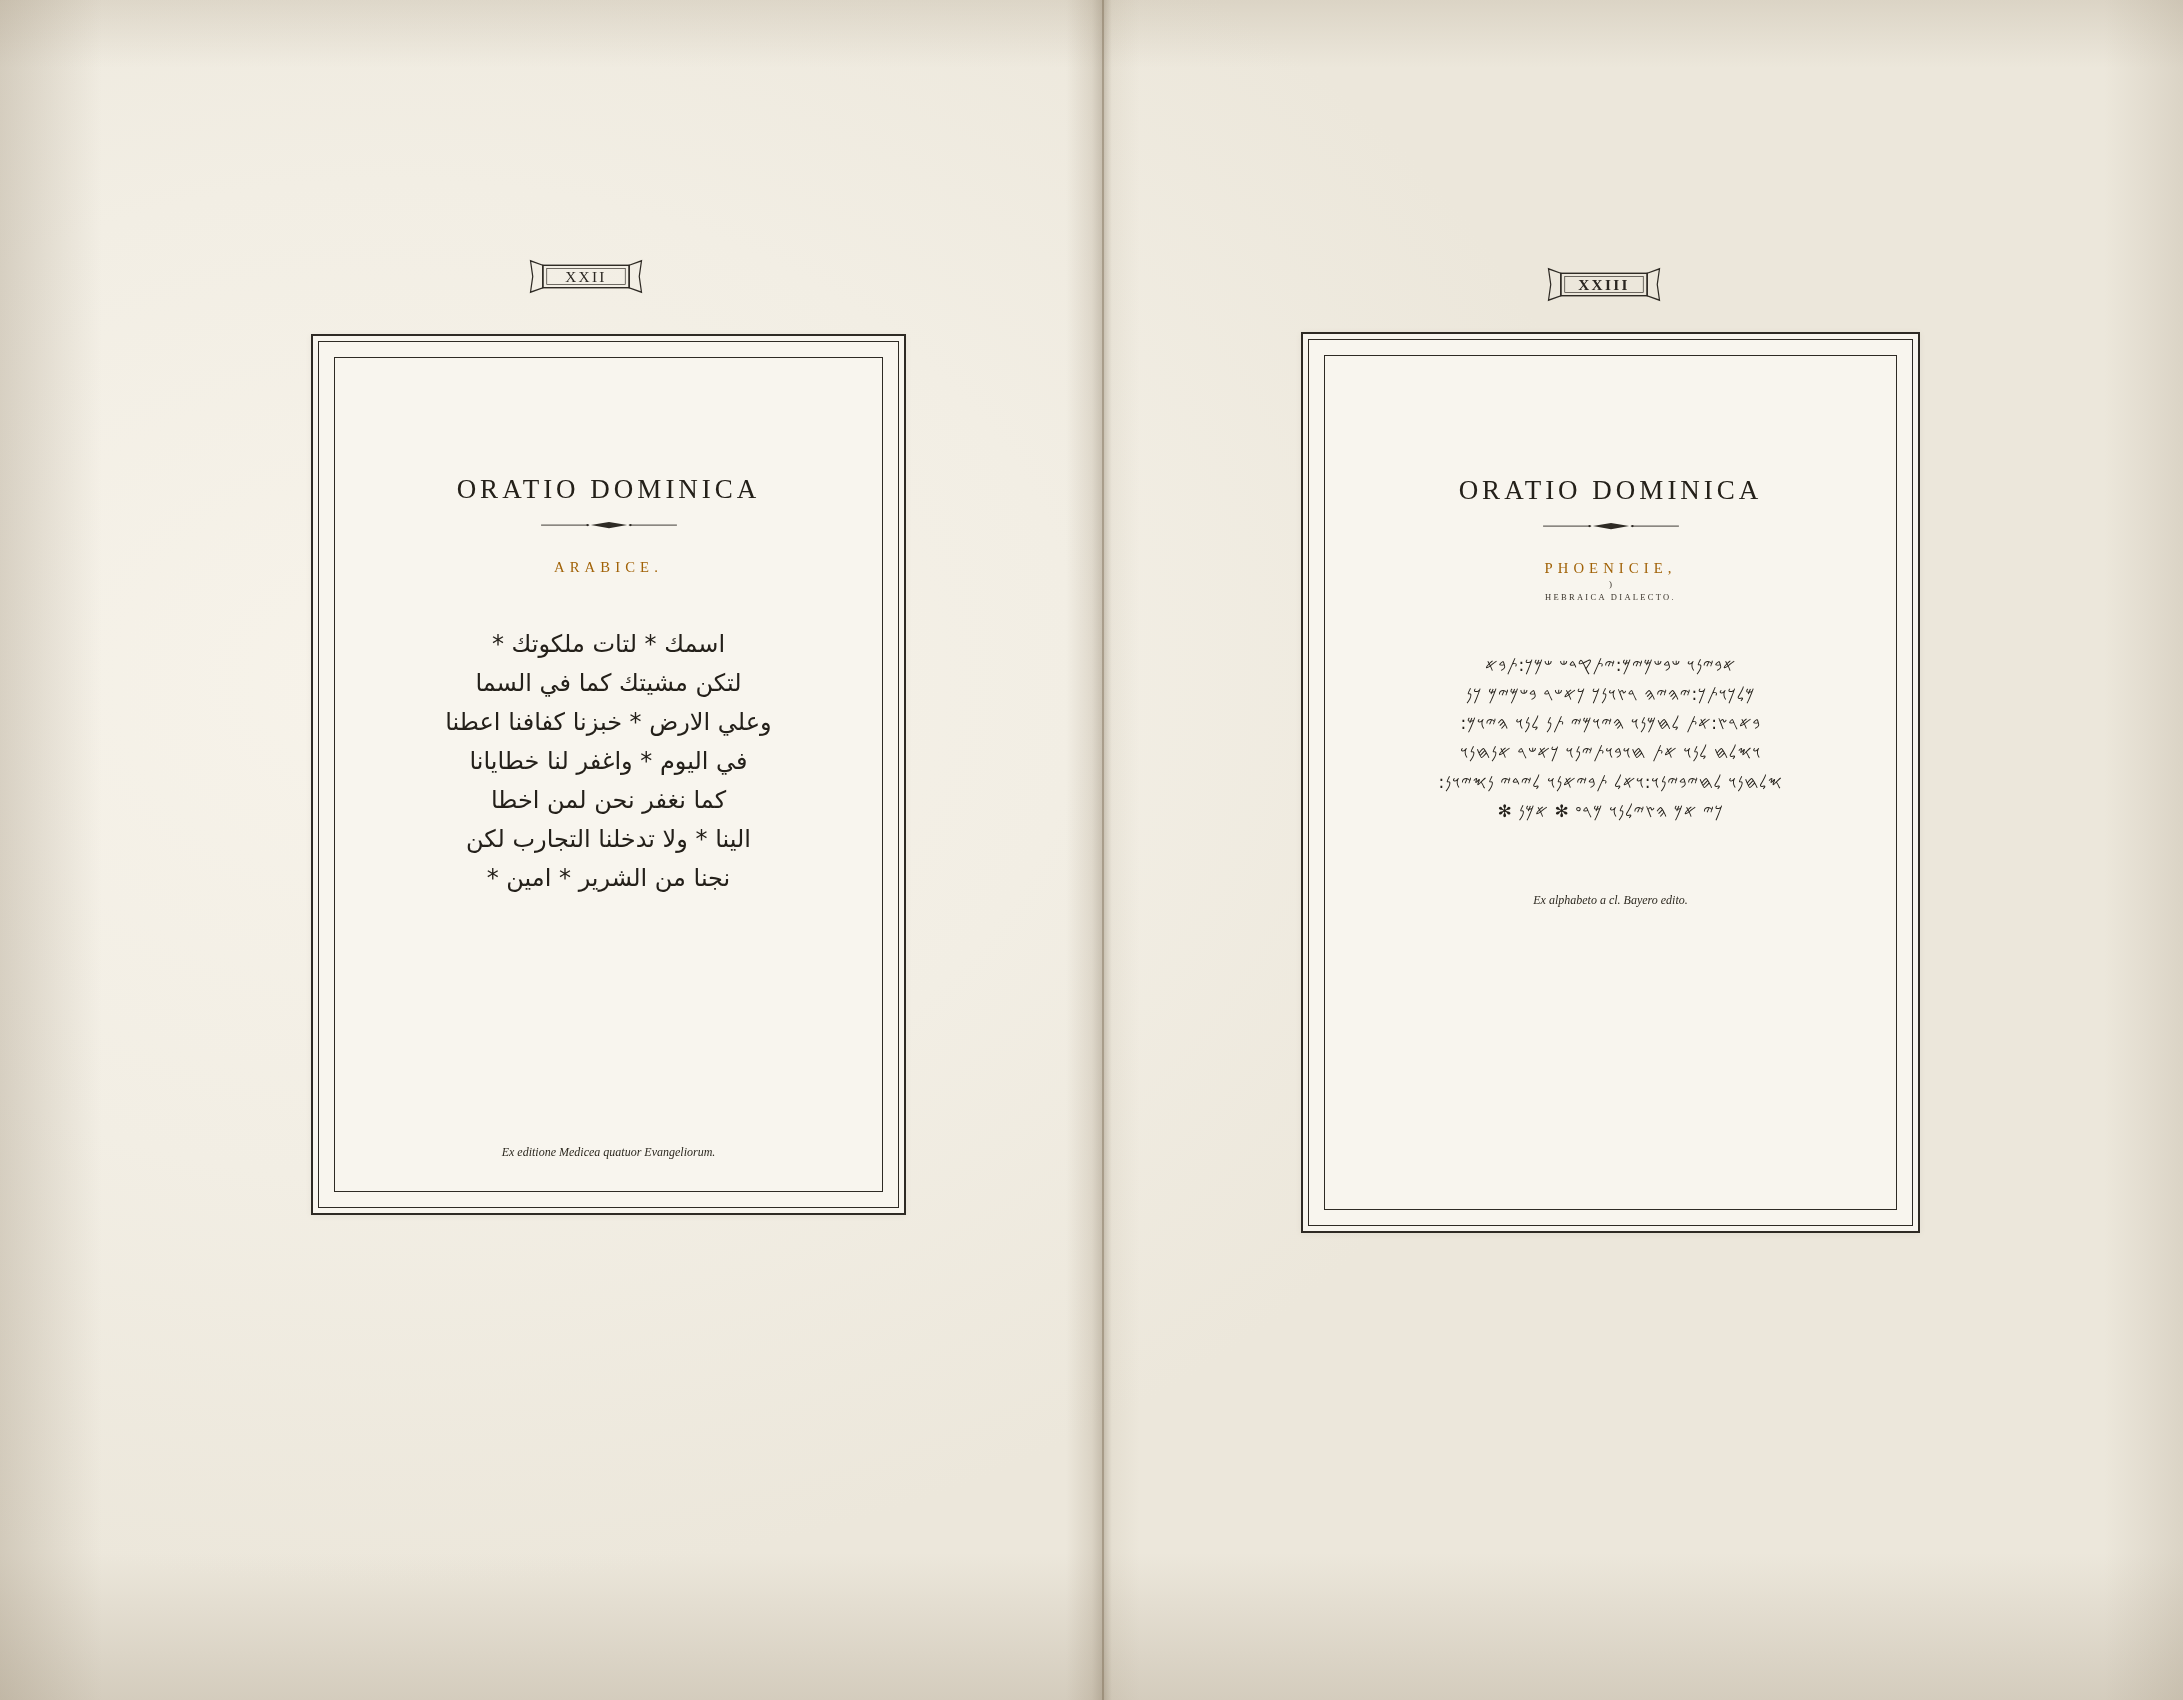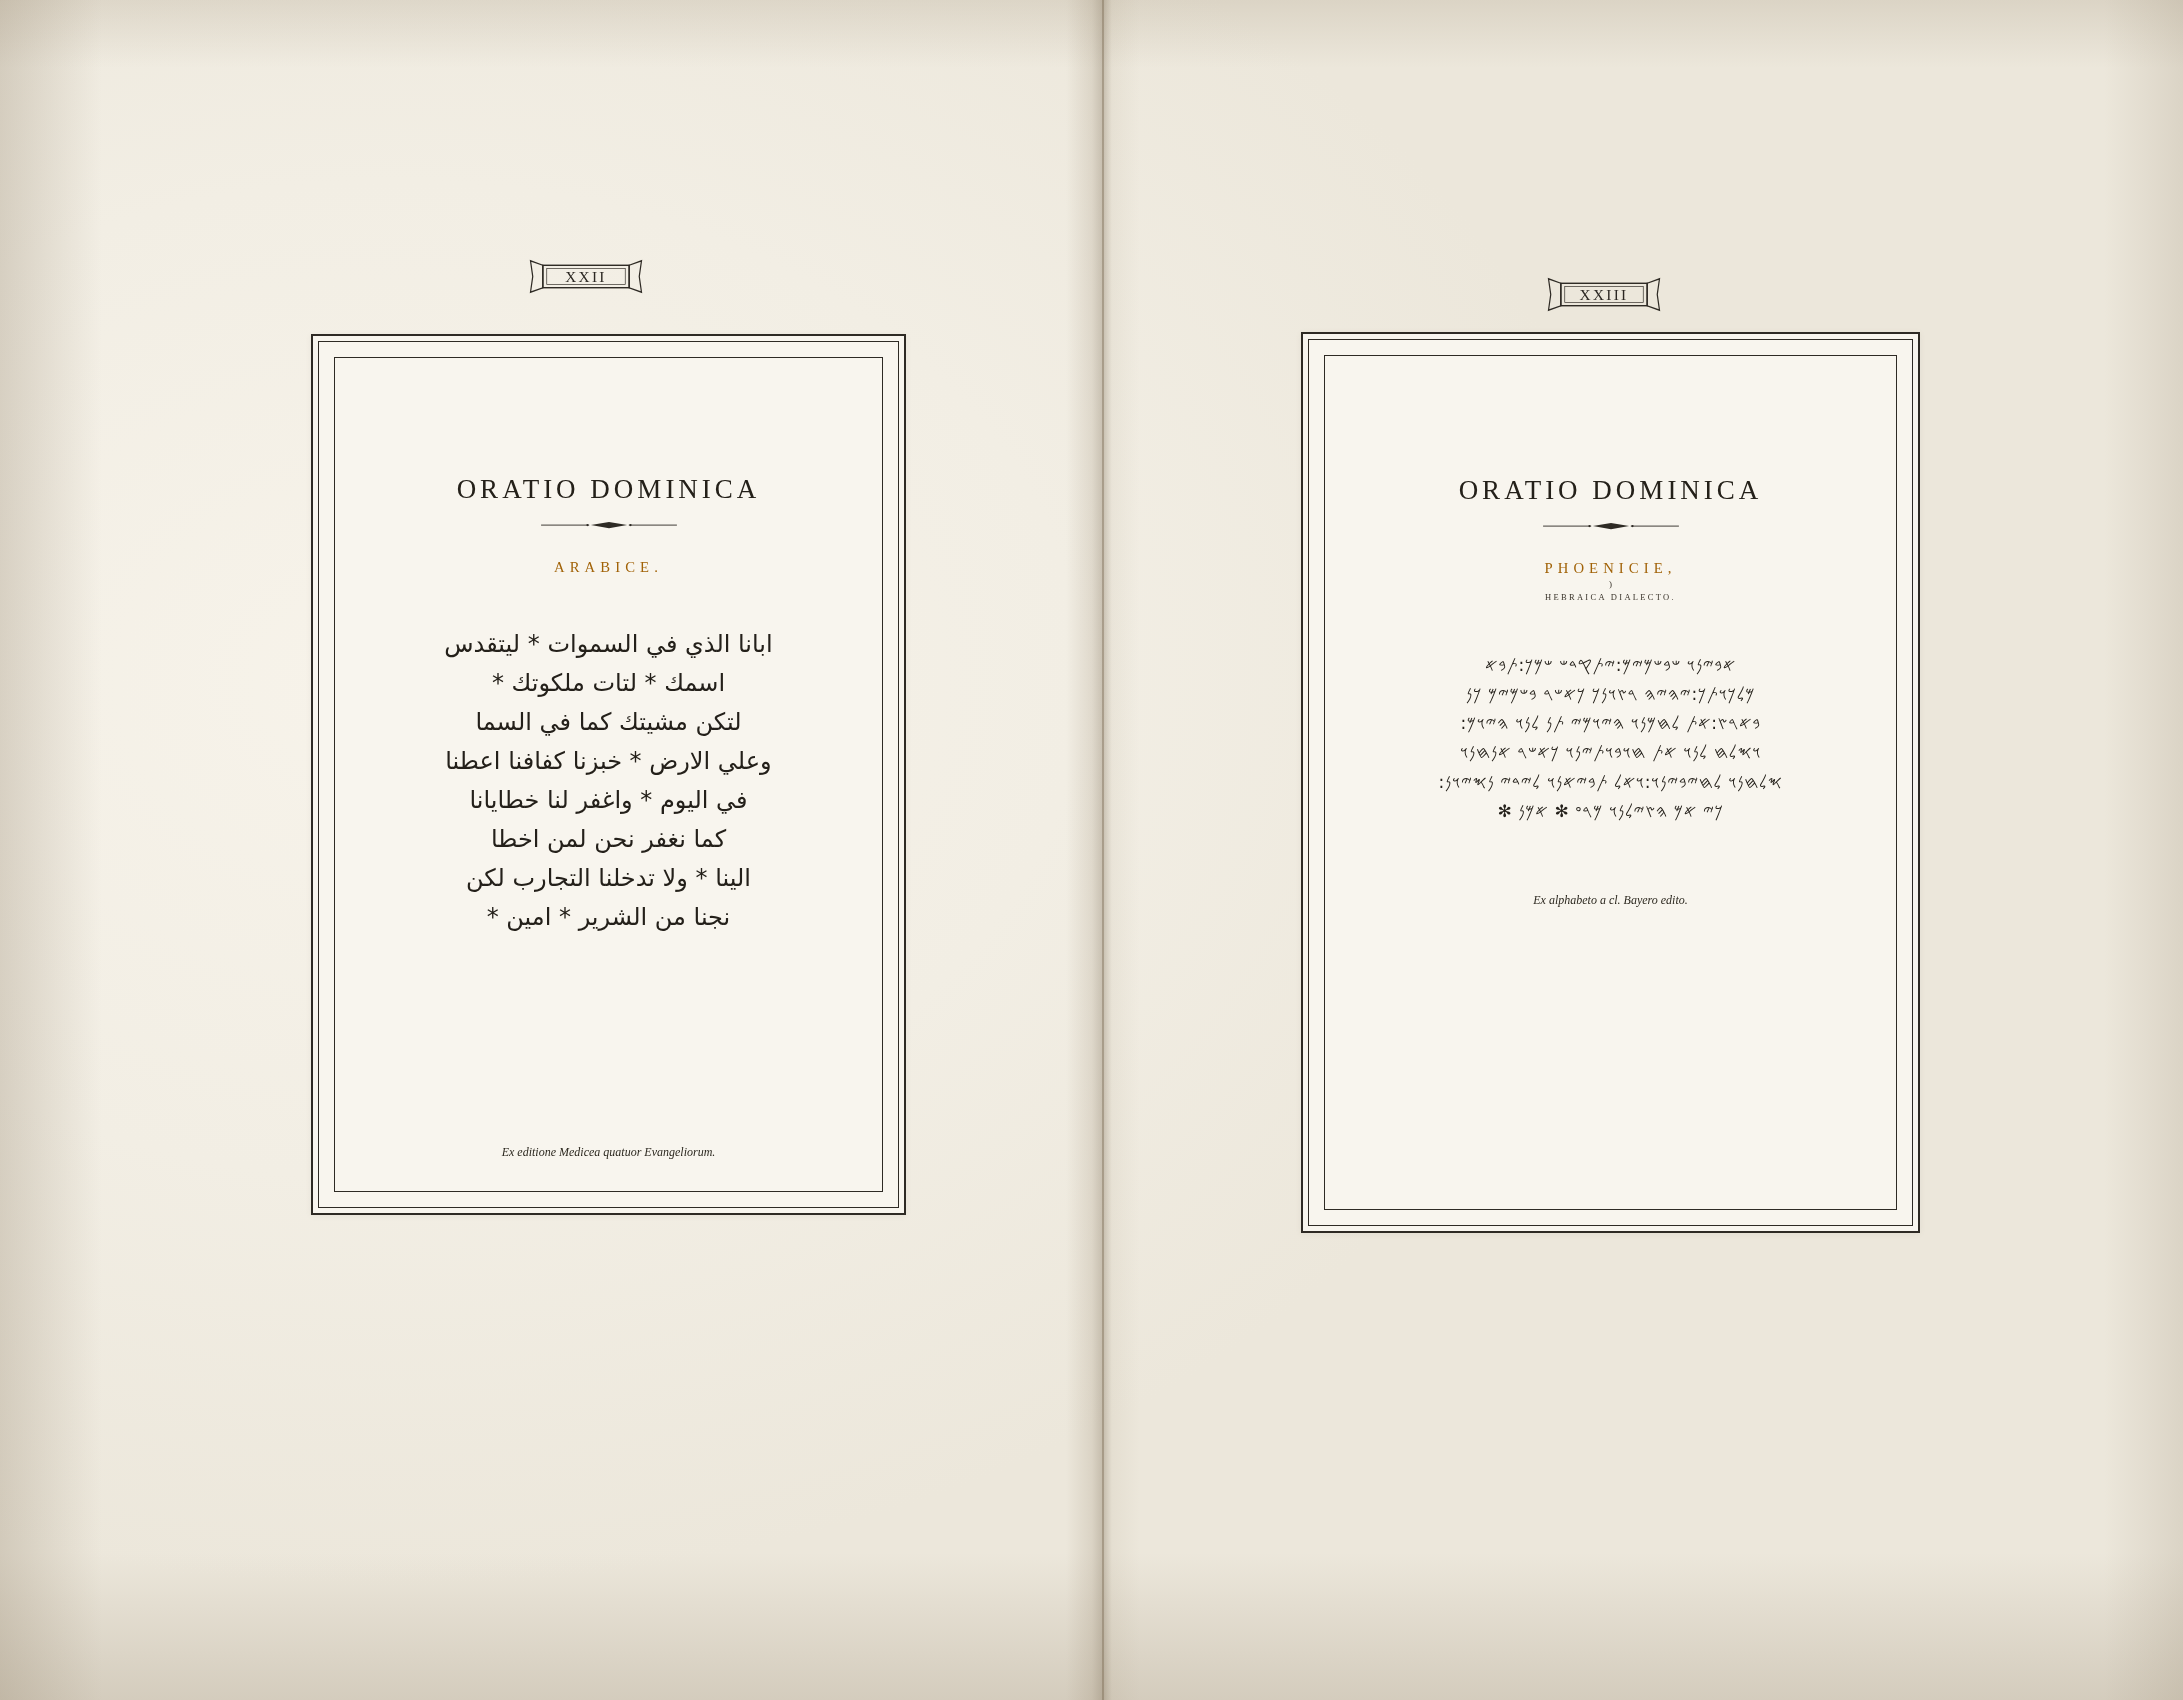--- a/index.html
+++ b/index.html
@@ -236,42 +236,41 @@
           <circle cx="188" cy="9" r="2" fill="#2e2a24"></circle>
         </svg>
 
         <div style="height: 29.5px;"></div>
 
         <div class="plate-lang">ARABICE.</div>
 
         <div style="height: 49px;"></div>
 
         <div class="arabic-block">
-          <div class="arabic-line">ابانا الذي في السموات * ليتقدس</div>
           <div class="arabic-line">اسمك * لتات ملكوتك *</div>
           <div class="arabic-line">لتكن مشيتك كما في السما</div>
           <div class="arabic-line">وعلي الارض * خبزنا كفافنا اعطنا</div>
           <div class="arabic-line">في اليوم * واغفر لنا خطايانا</div>
           <div class="arabic-line">كما نغفر نحن لمن اخطا</div>
           <div class="arabic-line">الينا * ولا تدخلنا التجارب لكن</div>
           <div class="arabic-line">نجنا من الشرير * امين *</div>
         </div>
 
         <div class="spacer"></div>
 
         <div class="colophon">Ex editione Medicea quatuor Evangeliorum.</div>
 
         <div style="height: 23px;"></div>
       </div>
     </div>
   </div>
 
   <div class="leaf leaf-right">
 
-    <div class="folio" style="left: 434px; top: 276px;">
+    <div class="folio" style="left: 434px; top: 266px; font-weight: bold;">
       <svg class="folio-svg" width="130" height="37" viewBox="0 0 230 66">
         <rect x="38" y="13" width="154" height="40" fill="none" stroke="#2e2a24" stroke-width="2.5"></rect>
         <rect x="45" y="19" width="140" height="28" fill="none" stroke="#2e2a24" stroke-width="1.2"></rect>
         <path d="M38 13 L16 5 L20 33 L16 61 L38 53 Z" fill="none" stroke="#2e2a24" stroke-width="2.2"></path>
         <path d="M192 13 L214 5 L210 33 L214 61 L192 53 Z" fill="none" stroke="#2e2a24" stroke-width="2.2"></path>
       </svg>
       <span class="folio-num">XXIII</span>
     </div>
 
     <div class="plate" style="left: 196px; top: 332px; width: 572px; height: 901px;">

